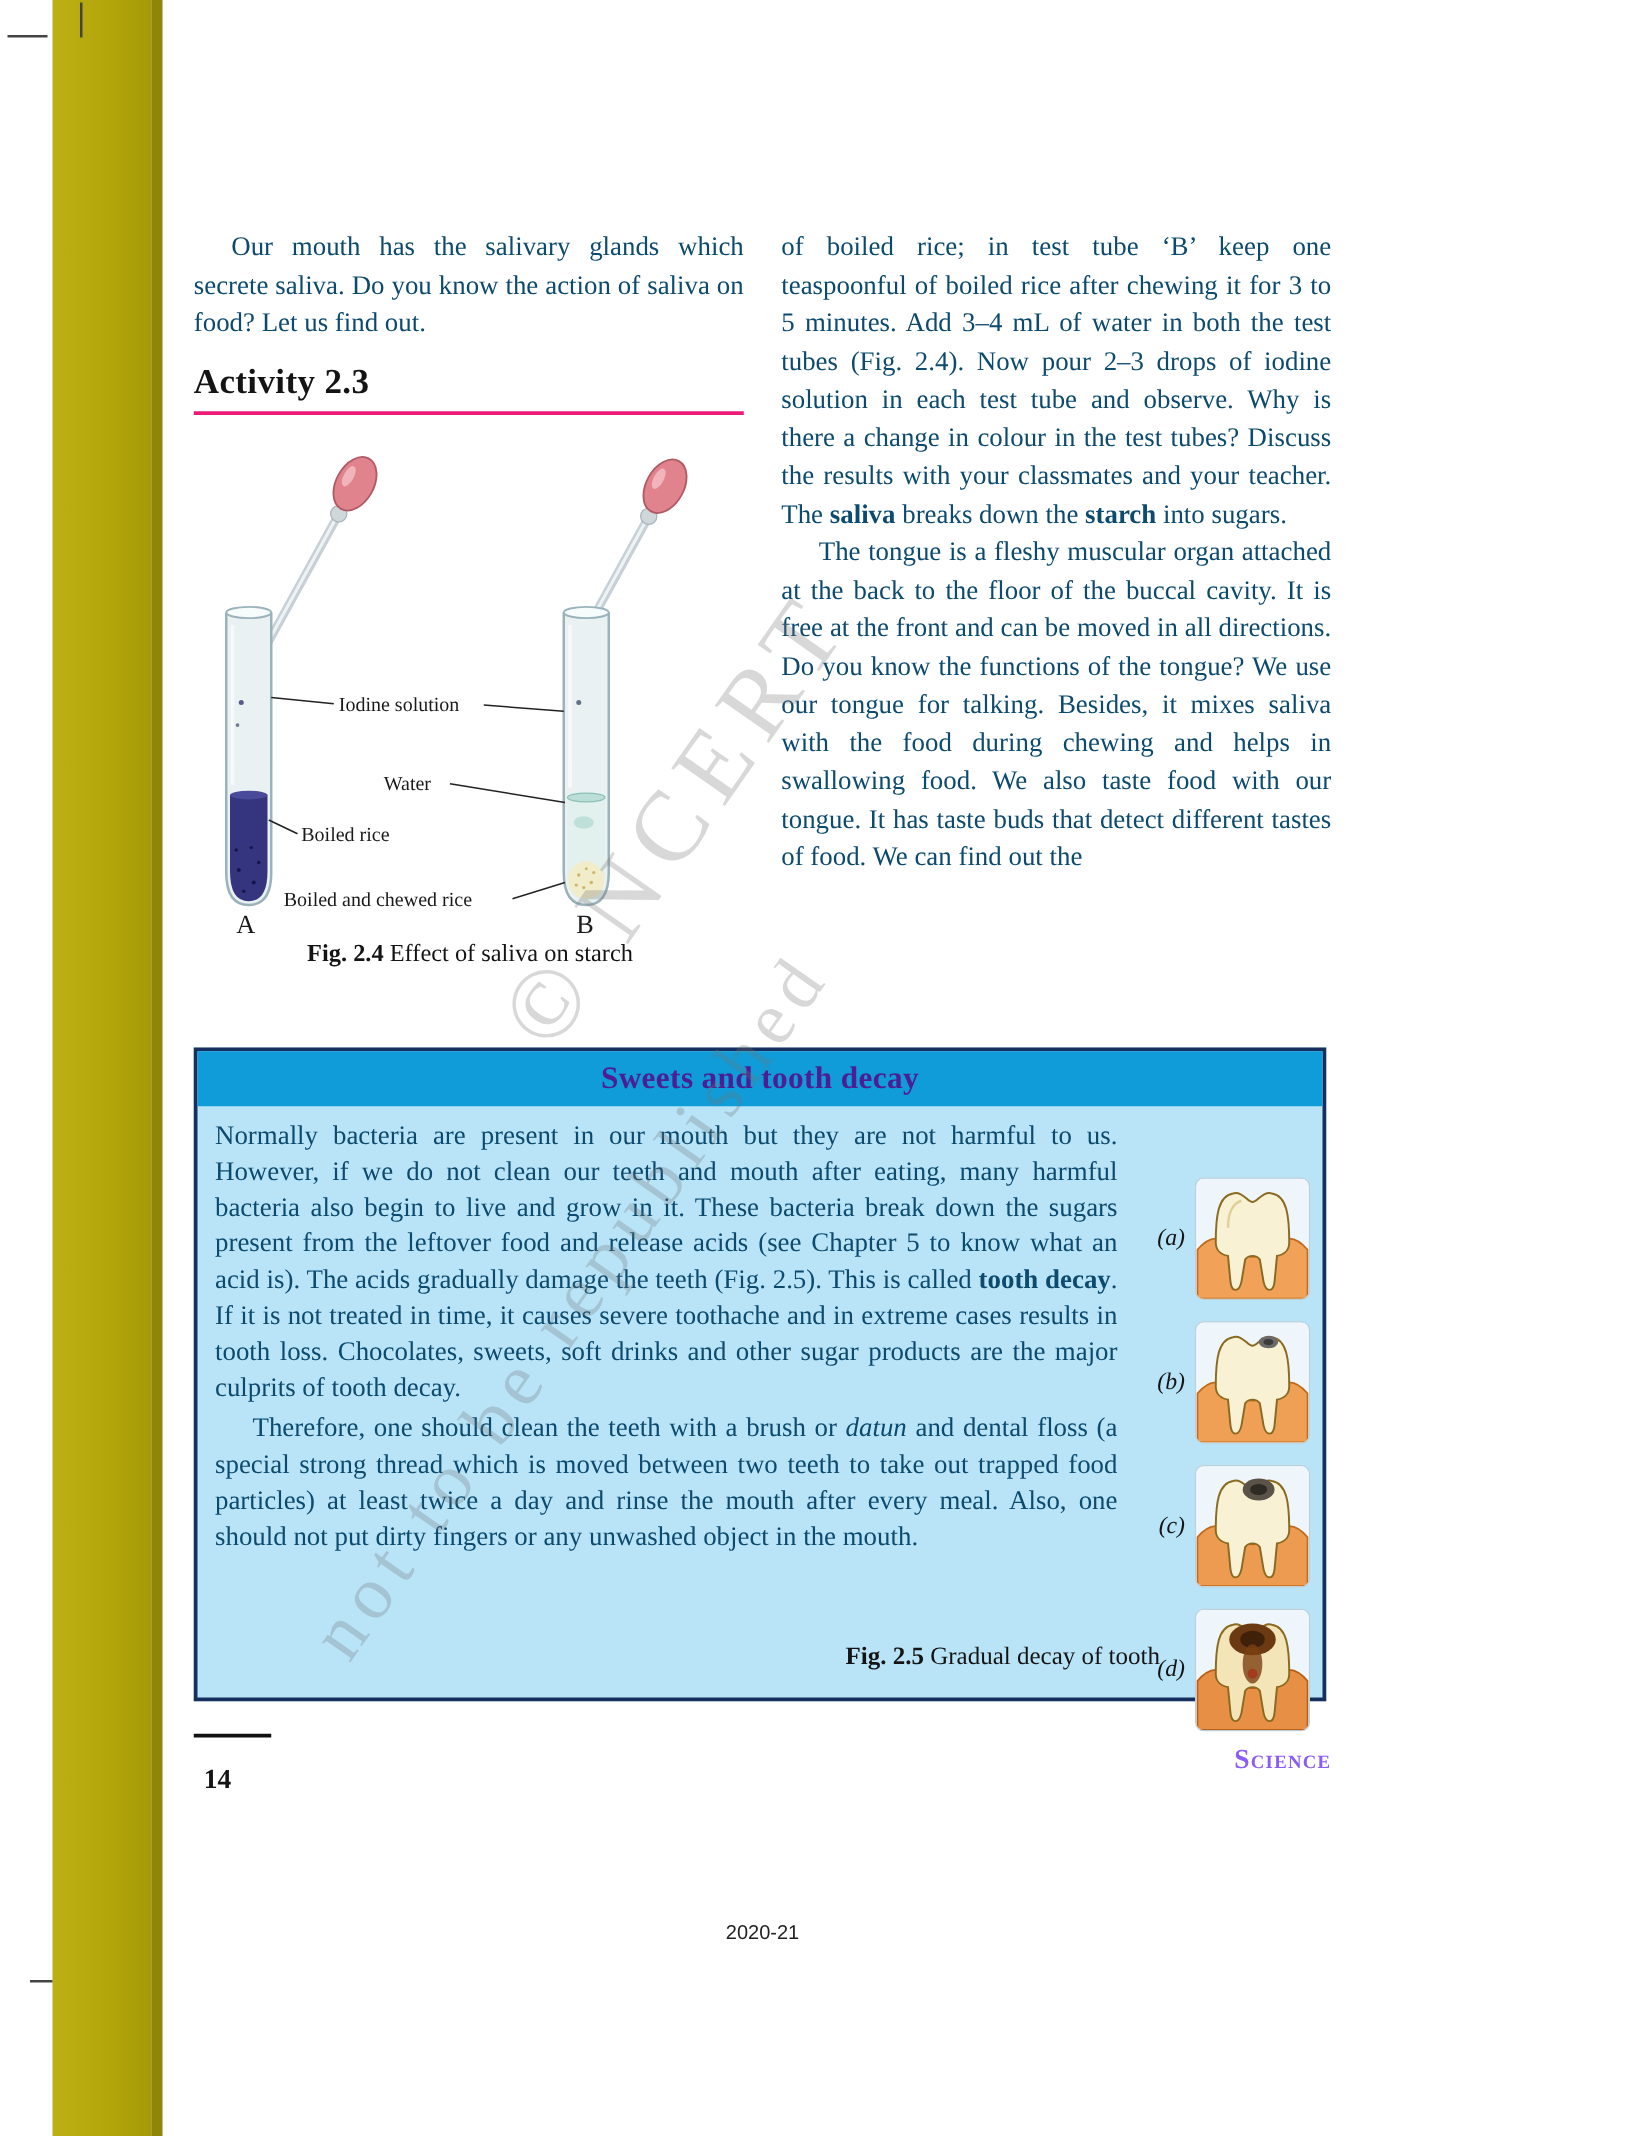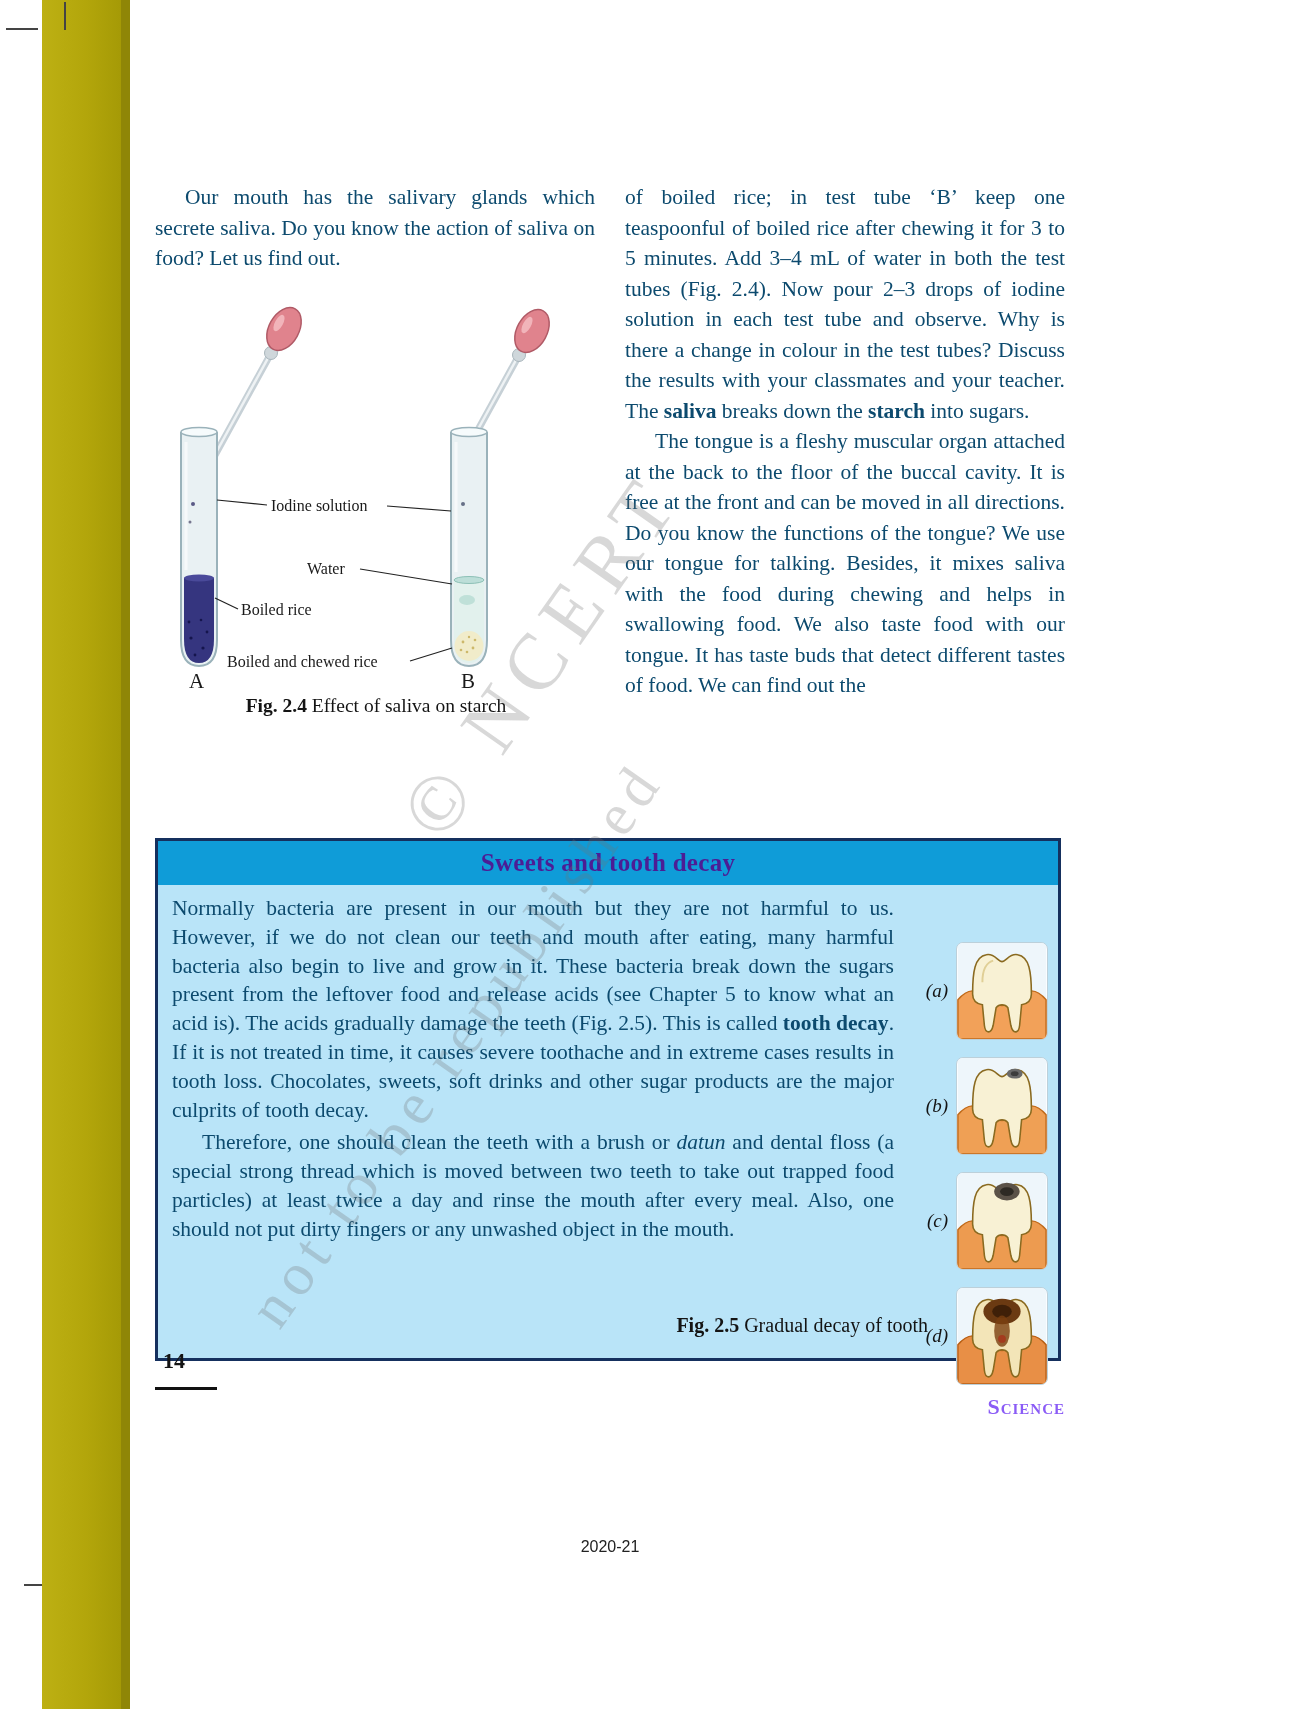--- a/index.html
+++ b/index.html
@@ -53,21 +53,21 @@
   .tooth-row { display:flex; align-items:center; justify-content:flex-end; gap:8px; height:100px; margin-bottom:15px; }
   .stage { font-style:italic; font-size:19px; }
   .tooth-img {
     width:92px; height:98px; background:#fbfdff; border:1px solid #bcd0da;
     border-radius:7px; overflow:hidden; flex:0 0 auto;
   }
   .box-caption { position:absolute; right:130px; bottom:14px; left:14px; text-align:right; font-size:20px; }
 
   
   .pg-rule { position:absolute; left:155px; top:1387px; width:62px; height:3px; background:#111; }
-  .pg-num  { position:absolute; left:163px; top:1348px; font-size:22px; font-weight:bold; }
+  .pg-num  { position:absolute; left:163px; top:1410px; font-size:22px; font-weight:bold; }
   .journal {
     position:absolute; left:155px; top:1394px; width:910px; text-align:right;
     font-variant:small-caps; font-weight:bold; letter-spacing:1px;
     color:#8b5cf6; font-size:22px;
   }
   .yearline {
     position:absolute; left:155px; top:1538px; width:910px; text-align:center;
     font-family:"Liberation Sans", sans-serif; font-size:16px; color:#222;
   }
 
@@ -83,20 +83,21 @@
 <body>
 
 <div class="spine"></div>
 <div class="crop crop-h1"></div>
 <div class="crop crop-v1"></div>
 <div class="crop crop-h2"></div>
 
 <div class="col-left">
   <p class="body-text indent">Our mouth has the salivary glands which secrete saliva. Do you know the action of saliva on food? Let us find out.</p>
 
+  <h2 class="activity-head">Activity 2.3</h2>
 
 
   <figure class="fig24">
     <svg width="442" height="415" viewBox="0 0 442 415">
 
       <g>
         <line x1="120" y1="66" x2="54" y2="186" stroke="#c6d0d6" stroke-width="7" stroke-linecap="round"></line>
         <line x1="118" y1="69" x2="57" y2="180" stroke="#eef2f4" stroke-width="2.5"></line>
         <line x1="54" y1="186" x2="50" y2="199" stroke="#b8c4ca" stroke-width="3.5" stroke-linecap="round"></line>
         <circle cx="116" cy="73" r="6.5" fill="#cfd7db" stroke="#a9b6bc"></circle>

